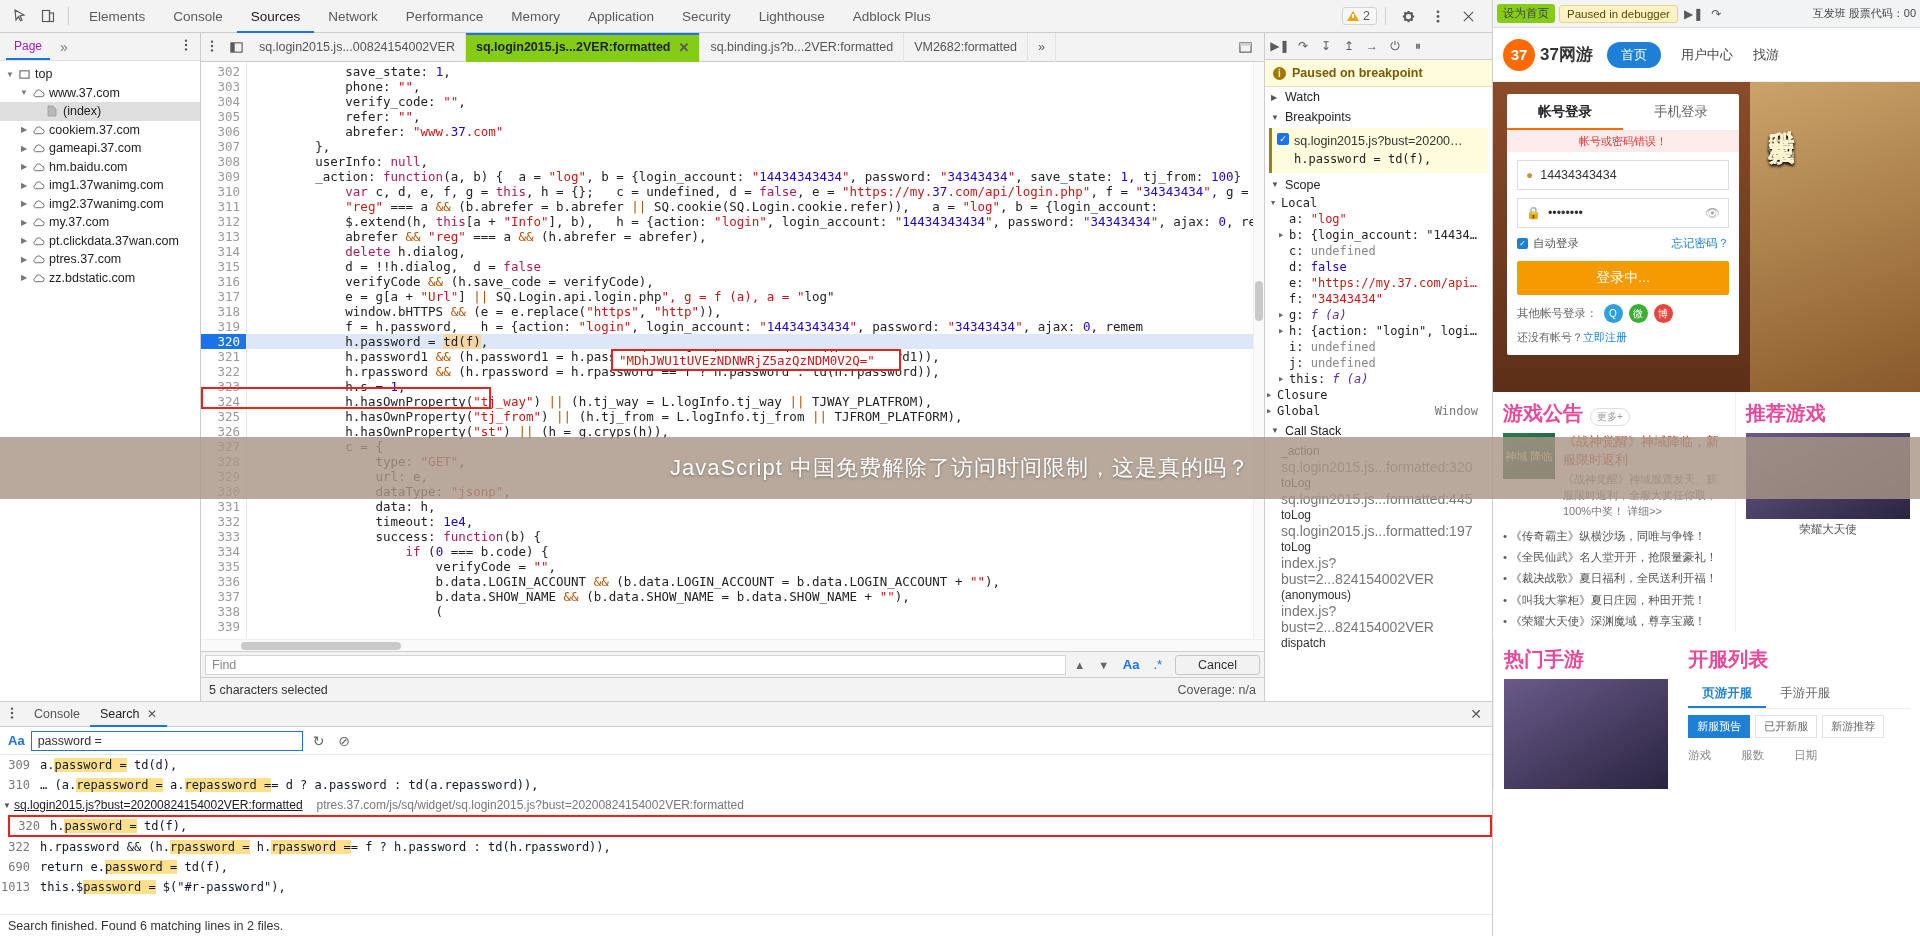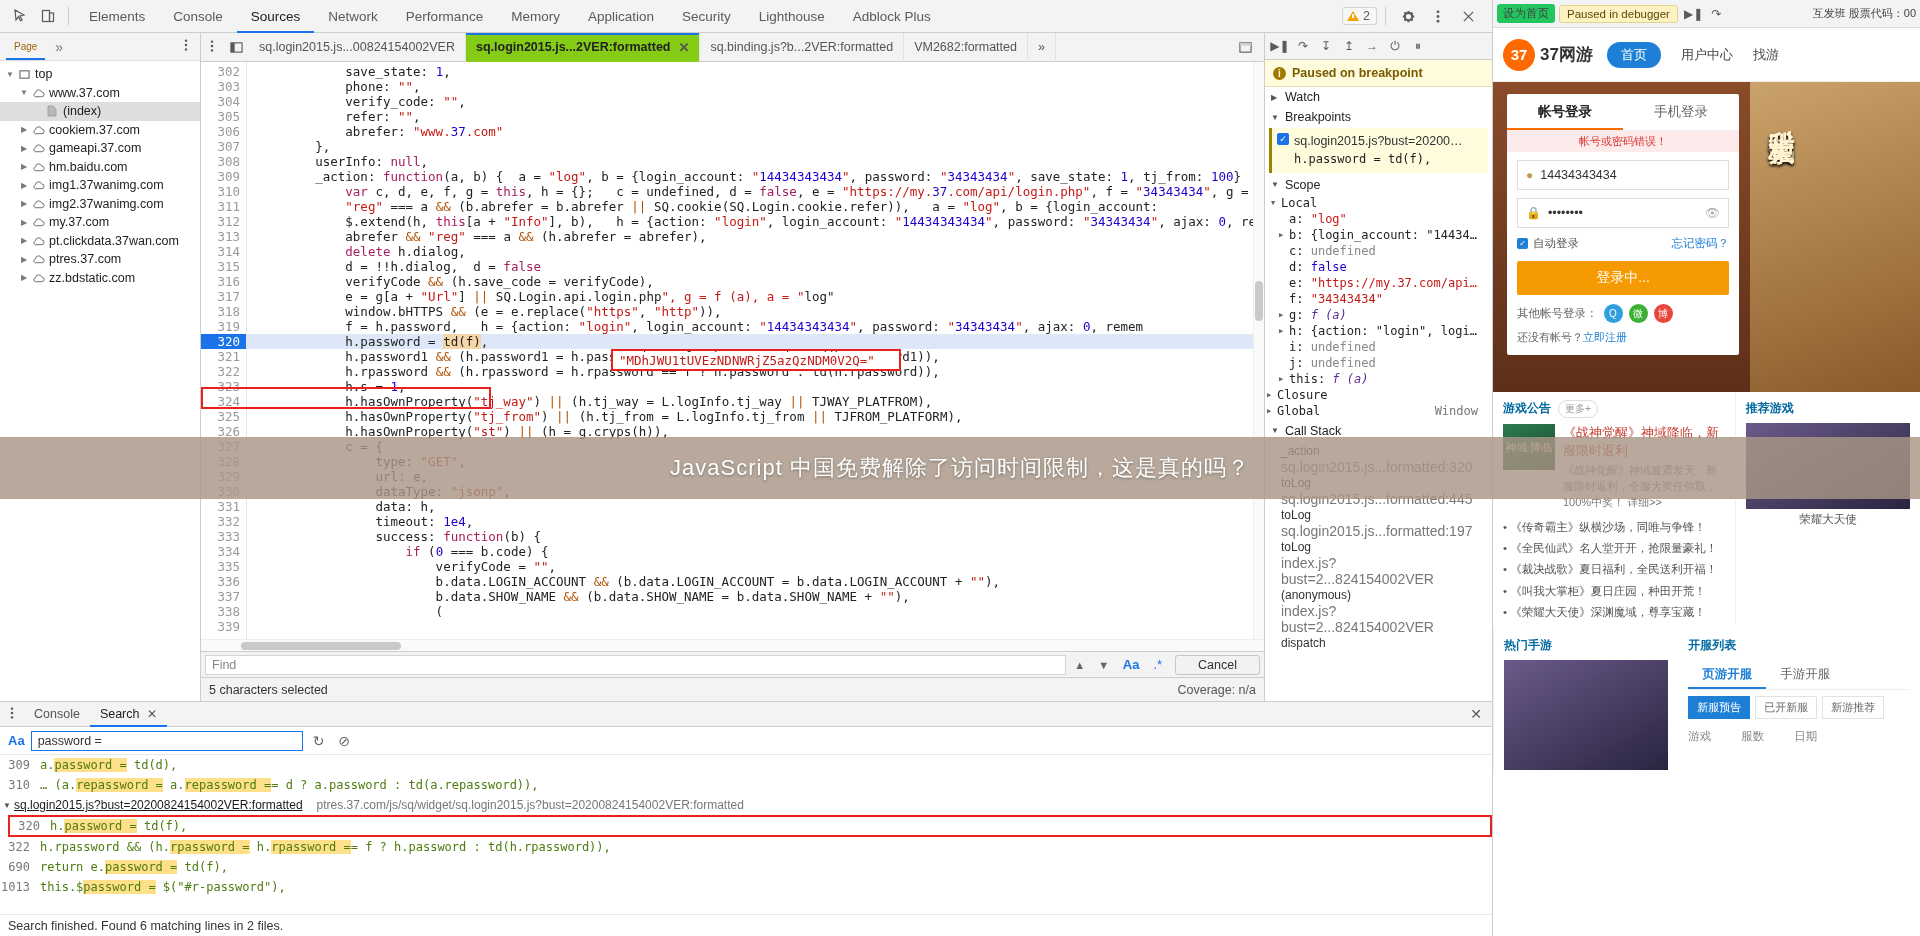--- a/index.html
+++ b/index.html
@@ -26,21 +26,21 @@
   .tri { width:0;height:0;border-left:6px solid transparent;border-right:6px solid transparent;
     border-bottom:10px solid #f0a500; position:relative;}
   .tri::after{content:"";position:absolute;left:-1px;top:3px;width:2px;height:4px;background:#fff;}
 
   .dt-body { flex:1; display:flex; min-height:0; }
 
   
   .nav { width:201px; background:#fff; border-right:1px solid #cdcdcd; display:flex; flex-direction:column; }
   .nav-head { height:28px; display:flex; align-items:center; border-bottom:1px solid #e0e0e0;
     background:#f3f3f3; padding:0 6px; }
-  .nav-tab { font-size:10px; color:#a16207; padding:0 8px; height:27px; line-height:27px;
+  .nav-tab { font-size:12px; color:#a21caf; padding:0 8px; height:27px; line-height:27px;
     box-shadow: inset 0 -2px 0 #1a73e8; }
   .nav-more { color:#777; font-size:14px; padding:0 10px; }
   .nav-kebab { margin-left:auto; color:#5a5a5a; letter-spacing:0; font-size:14px; padding:0 6px;}
   .tree { padding:4px 0; font-size:12.5px; color:#222; overflow:hidden; }
   .tnode { display:flex; align-items:center; height:18.5px; white-space:nowrap; cursor:default;}
   .tnode.sel { background:#dedede; }
   .arw { width:12px; text-align:center; color:#777; font-size:8px; flex:none;}
   .ico { width:16px; flex:none; display:flex; align-items:center; justify-content:center; }
   .lbl { padding-left:3px; }
 
@@ -132,36 +132,36 @@
   .dr-close { margin-left:auto; padding:0 10px; font-size:14px; color:#5a5a5a;}
   .searchbar { height:28px; display:flex; align-items:center; gap:6px; padding:0 8px;
     border-bottom:1px solid #e8e8e8; flex:none;}
   .saa { font-weight:bold; color:#1a73e8; font-size:13px;}
   .sinput { width:272px; height:20px; border:1px solid #1a73e8; background:#fff;
     font-size:12.5px; color:#333; padding:0 6px; display:flex; align-items:center;}
   .sicon { color:#666; font-size:14px; padding:0 4px;}
   .results { flex:1; overflow:hidden; font-family:"DejaVu Sans Mono", monospace; font-size:12px;}
   .rrow { display:flex; height:20px; align-items:center; white-space:nowrap;}
   .rnum { width:40px; text-align:right; padding-right:10px; color:#777; flex:none;}
-  .rtext { color:#4d7c0f; }
+  .rtext { color:#0f172a; }
   .mark { background:#ffe08a; }
   .filerow { display:flex; align-items:center; height:20px; font-family:"Liberation Sans",sans-serif;
     font-size:12px; color:#1a1a1a; }
   .filerow .ar{width:14px; text-align:center; color:#555; font-size:8px;}
   .fpath { color:#777; margin-left:14px; }
   .searchfoot { height:22px; border-top:1px solid #e8e8e8; font-size:12.5px; color:#333;
     display:flex; align-items:center; padding:0 8px; flex:none;
     font-family:"Liberation Sans", sans-serif;}
 
   
   .page { width:427px; height:936px; background:#fff; position:relative; overflow:hidden;
     font-family:"Liberation Sans", sans-serif; }
   .br-top { height:28px; background:#f1f3f4; display:flex; align-items:center;
     font-size:11.5px; color:#444; padding:0 4px; gap:4px; border-bottom:1px solid #ddd;}
-  .pin { background:#22c55e; border-radius:3px; padding:2px 6px; }
+  .pin { background:#84cc16; border-radius:3px; padding:2px 6px; }
   .pausedchip { background:#fdf2c4; border:1px solid #e6d48a; border-radius:3px;
     padding:2px 7px; color:#5a4a00; }
   .br-ic { color:#5a5a5a; font-size:12px; padding:0 2px;}
   .br-right { margin-left:auto; display:flex; align-items:center; gap:3px; font-size:11px;}
 
   .site-head { height:54px; background:#fff; display:flex; align-items:center;
     padding:0 10px; gap:8px; border-bottom:1px solid #f0f0f0;}
   .logo37 { display:flex; align-items:center; gap:5px;}
   .logo-circ { width:32px;height:32px;border-radius:50%;background:#ff6a00;color:#fff;
     font-weight:bold;font-size:15px;display:flex;align-items:center;justify-content:center;}
@@ -199,21 +199,21 @@
   .heroart .vtxt { position:absolute; left:16px; top:28px; color:#fff3d0; font-size:26px;
     font-weight:bold; line-height:1.15; writing-mode:vertical-rl; text-shadow:0 2px 3px #000;}
 
   .ov-band { position:absolute; left:0; top:0; width:1920px; height:62px;
     background:rgba(168,150,134,0.82); display:flex; align-items:center; justify-content:center;}
   .ov-text { color:#fff; font-size:22px; letter-spacing:1px; text-shadow:0 1px 3px rgba(0,0,0,.35);}
 
   .cols { display:flex; }
   .col { flex:1; padding:8px 10px 0 10px; }
   .colhead { display:flex; align-items:baseline; gap:7px; margin-bottom:6px;}
-  .colhead h3 { font-size:12px; color:#0369a1; font-weight:bold;}
+  .colhead h3 { font-size:20px; color:#ec4899; font-weight:bold;}
   .more { font-size:10px; color:#999; border:1px solid #ddd; border-radius:9px; padding:1px 6px;}
   .notice { display:flex; gap:8px; margin-bottom:6px;}
   .nimg { width:52px;height:46px;background:linear-gradient(160deg,#2e7d4f,#14402a);
     color:#ffe9a8; font-size:11px; display:flex;align-items:center;justify-content:center;
     text-align:center; line-height:1.1; flex:none;}
   .ntxt { font-size:11px; color:#777; line-height:1.45;}
   .ntitle { color:#c0392b; font-size:13px; margin-bottom:3px;}
   .li { font-size:11.5px; color:#555; line-height:1.85; white-space:nowrap; overflow:hidden;}
   .rec-item { margin-bottom:6px;}
   .rec-img { width:100%; height:86px; background:linear-gradient(150deg,#6a5a8a,#2a2440);}

